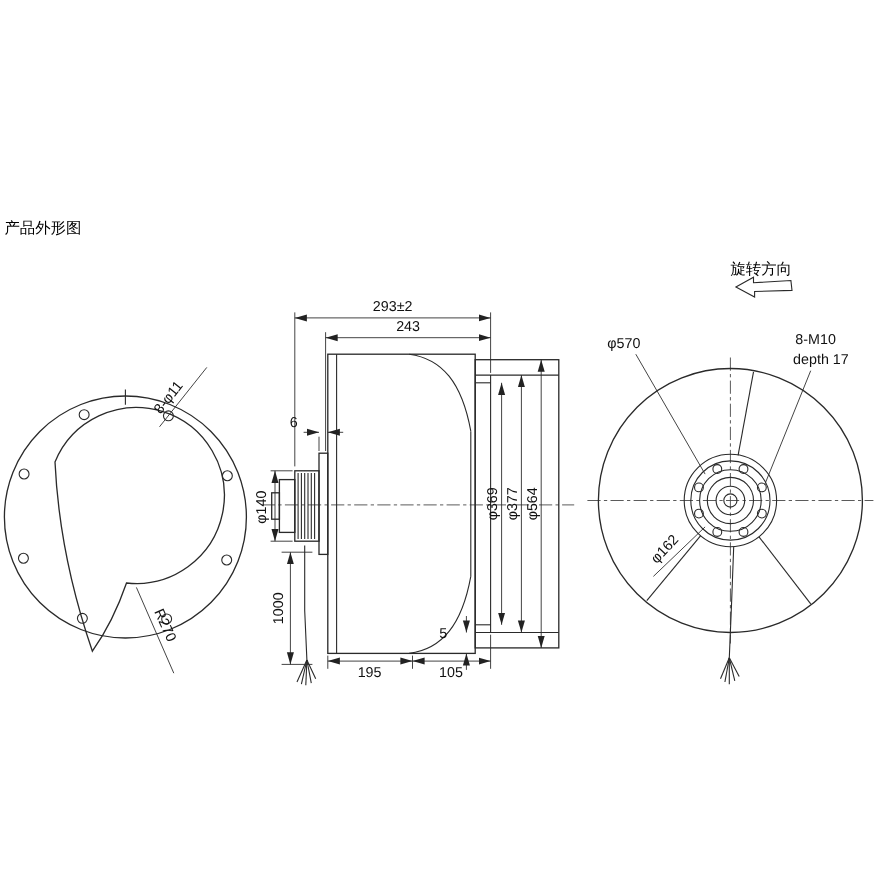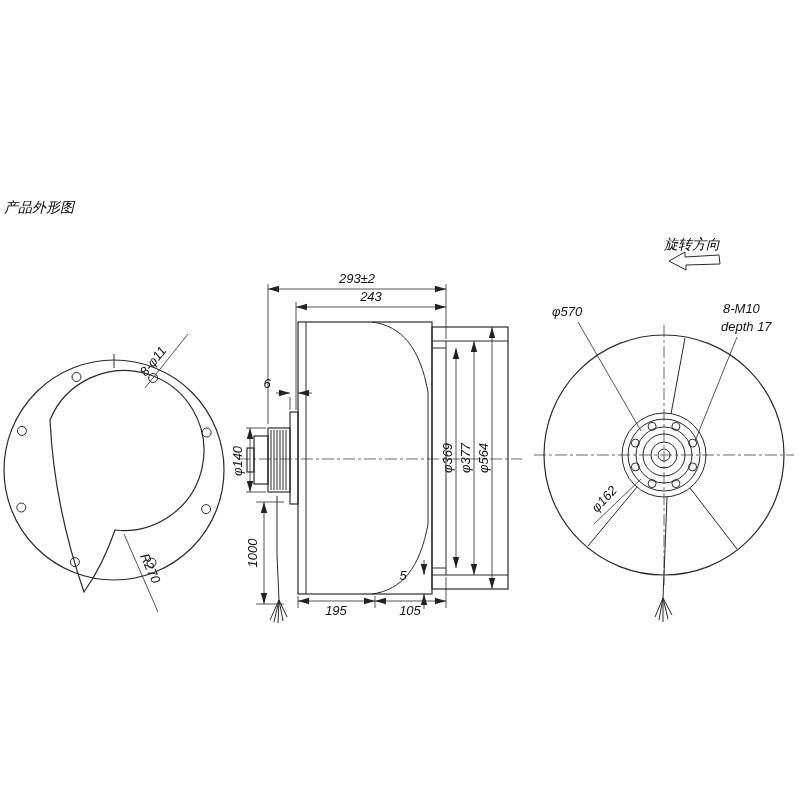--- a/index.html
+++ b/index.html
@@ -1,16 +1,16 @@
 <!DOCTYPE html>
 <html><head>
 <meta charset="utf-8">
 <style>
   html,body{margin:0;padding:0;background:#fff;}
-  .page{width:800px;height:800px;background:#fff;position:relative;overflow:hidden;font-style:italic;}
+  .page{width:800px;height:800px;background:#fff;position:relative;overflow:hidden;}
   svg{display:block;}
   text{font-family:"Liberation Sans", sans-serif;font-size:13px;fill:#111;}
   .title-text{font-size:15px;fill:#000;}
   .cjk{font-size:14px;fill:#000;}
   .outline{fill:none;stroke:#2a2a2a;stroke-width:1.2;}
   .thin{fill:none;stroke:#2a2a2a;stroke-width:1;}
   .dim{fill:none;stroke:#2a2a2a;stroke-width:0.8;}
   .cl{fill:none;stroke:#444;stroke-width:0.8;stroke-dasharray:12 3 3 3;}
 </style>
 </head>

